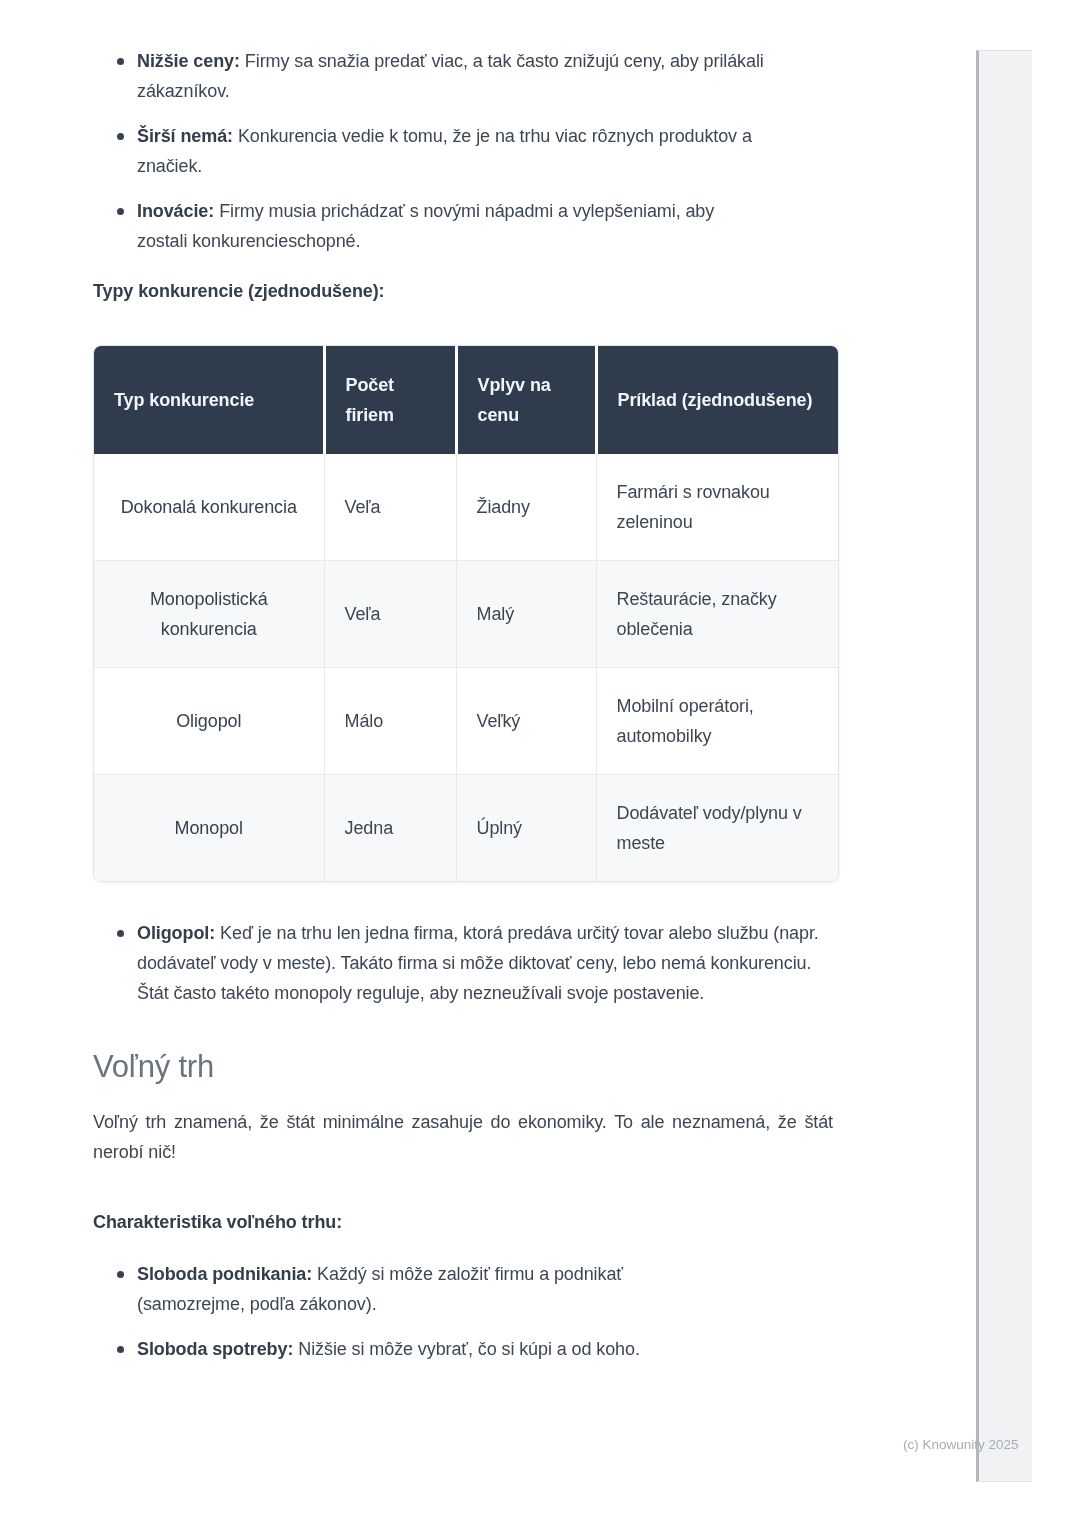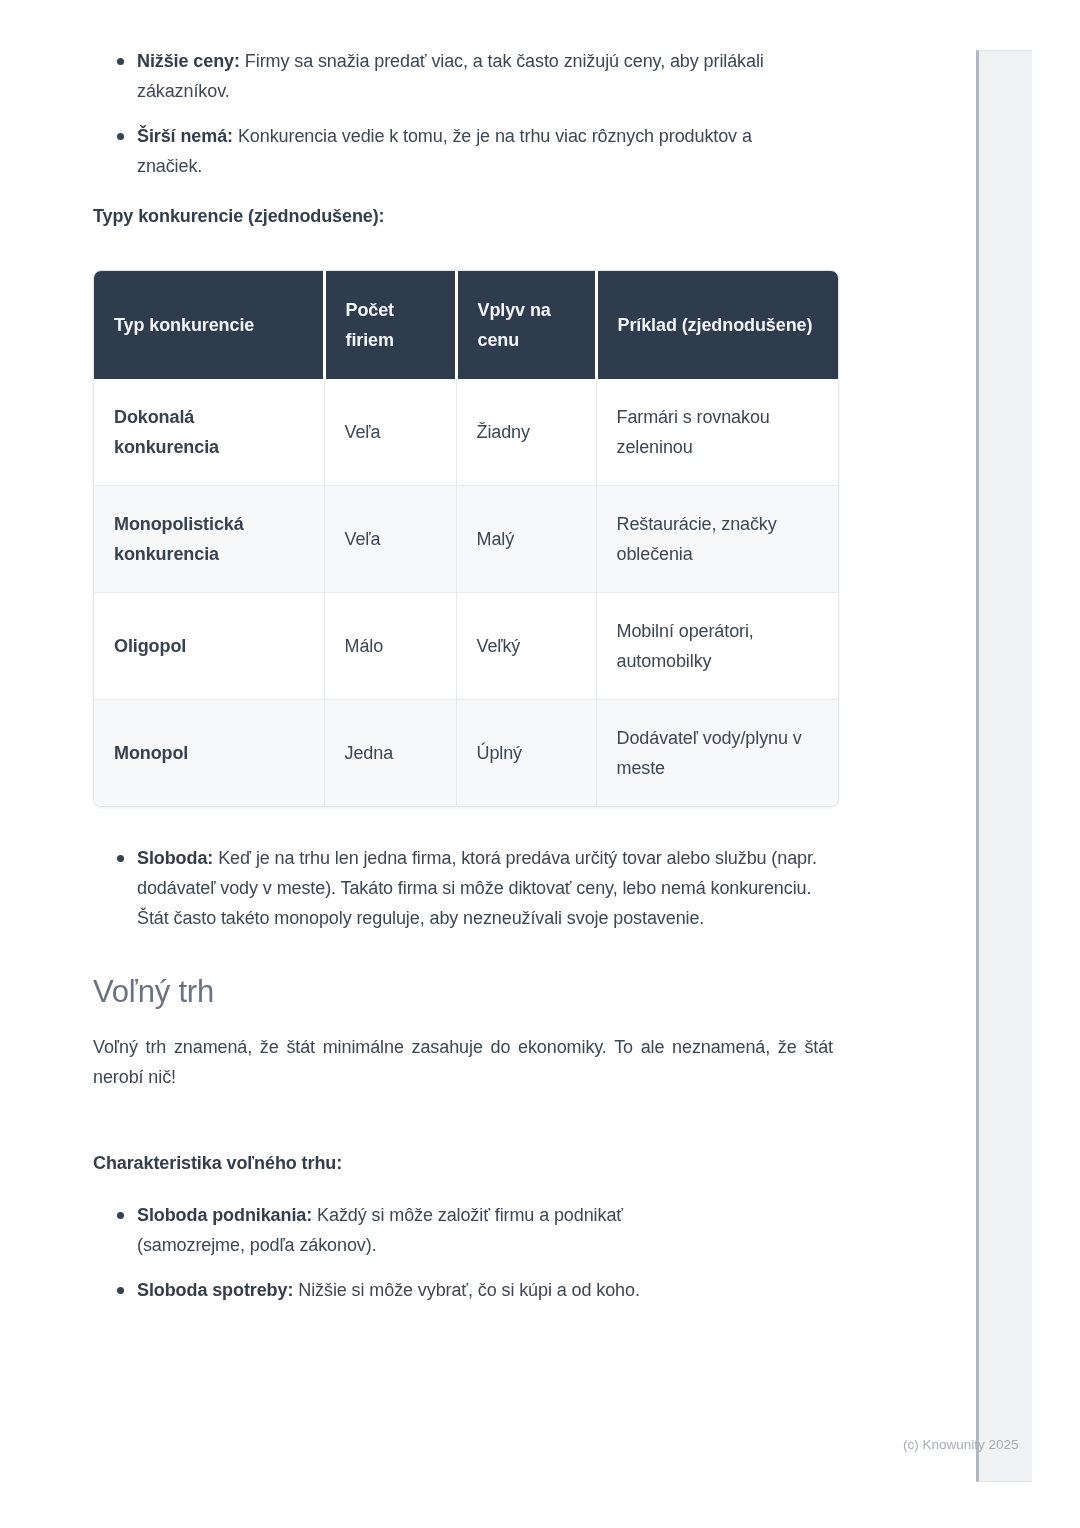--- a/index.html
+++ b/index.html
@@ -80,21 +80,21 @@
   table.comp-table td {
     padding:23px 20px;
     vertical-align:middle;
     text-align:left;
     color:#3c4754;
   }
   table.comp-table td + td { border-left:1px solid #e7e9ec; }
   table.comp-table tbody tr + tr td { border-top:1px solid #e8eaed; }
   table.comp-table tbody tr:nth-child(even) { background:#f7f8fa; }
   table.comp-table tbody tr:nth-child(odd) { background:#ffffff; }
-  table.comp-table td.rowhead { font-weight:bold; color:#36424f; }
+  table.comp-table td.rowhead { font-weight:normal; color:#36424f;text-align:center; }
 
   ul.bullets-mid { margin-top:36px; }
   ul.bullets-mid li { max-width:682px; }
 
   
   h2.section-title {
     margin:40px 0 0 0;
     font-size:31px;
     font-weight:500;
     color:#6a7480;
@@ -102,21 +102,21 @@
     letter-spacing:-0.2px;
   }
   p.section-paragraph {
     margin:22px 0 0 0;
     font-size:18px;
     line-height:30px;
     text-align:justify;
     width:740px;
   }
   p.sub-label {
-    margin:56px 0 0 0;
+    margin:40px 0 0 0;
     font-size:18px;
     font-weight:bold;
     color:#333e4c;
     line-height:30px;
   }
   ul.bullets-bottom { margin-top:22px; }
   ul.bullets-bottom li:first-child { max-width:560px; }
 
   
   .scroll-strip {
@@ -151,20 +151,23 @@
 <body>
 
 <div class="page-content">
 
   <ul class="bullets bullets-top">
     <li>
       <span class="lead">Nižšie ceny:</span><span>Firmy sa snažia predať viac, a tak často znižujú ceny, aby prilákali zákazníkov.</span>
     </li>
     <li>
       <span class="lead">Širší nemá:</span><span>Konkurencia vedie k tomu, že je na trhu viac rôznych produktov a značiek.</span>
+    </li>
+    <li>
+      <span class="lead">Inovácie:</span><span>Firmy musia prichádzať s novými nápadmi a vylepšeniami, aby zostali konkurencieschopné.</span>
     </li>
   </ul>
 
   <p class="table-intro">Typy konkurencie (zjednodušene):</p>
 
   <div class="table-wrap">
     <table class="comp-table">
       <colgroup>
         <col style="width:230px">
         <col style="width:132px">
@@ -203,21 +206,21 @@
           <td>Jedna</td>
           <td>Úplný</td>
           <td>Dodávateľ vody/plynu v meste</td>
         </tr>
       </tbody>
     </table>
   </div>
 
   <ul class="bullets bullets-mid">
     <li>
-      <span class="lead">Sloboda:</span><span>Keď je na trhu len jedna firma, ktorá predáva určitý tovar alebo službu (napr. dodávateľ vody v meste). Takáto firma si môže diktovať ceny, lebo nemá konkurenciu. Štát často takéto monopoly reguluje, aby nezneužívali svoje postavenie.</span>
+      <span class="lead">Oligopol:</span><span>Keď je na trhu len jedna firma, ktorá predáva určitý tovar alebo službu (napr. dodávateľ vody v meste). Takáto firma si môže diktovať ceny, lebo nemá konkurenciu. Štát často takéto monopoly reguluje, aby nezneužívali svoje postavenie.</span>
     </li>
   </ul>
 
   <h2 class="section-title">Voľný trh</h2>
 
   <p class="section-paragraph">Voľný trh znamená, že štát minimálne zasahuje do ekonomiky. To ale neznamená, že štát nerobí nič!</p>
 
   <p class="sub-label">Charakteristika voľného trhu:</p>
 
   <ul class="bullets bullets-bottom">

